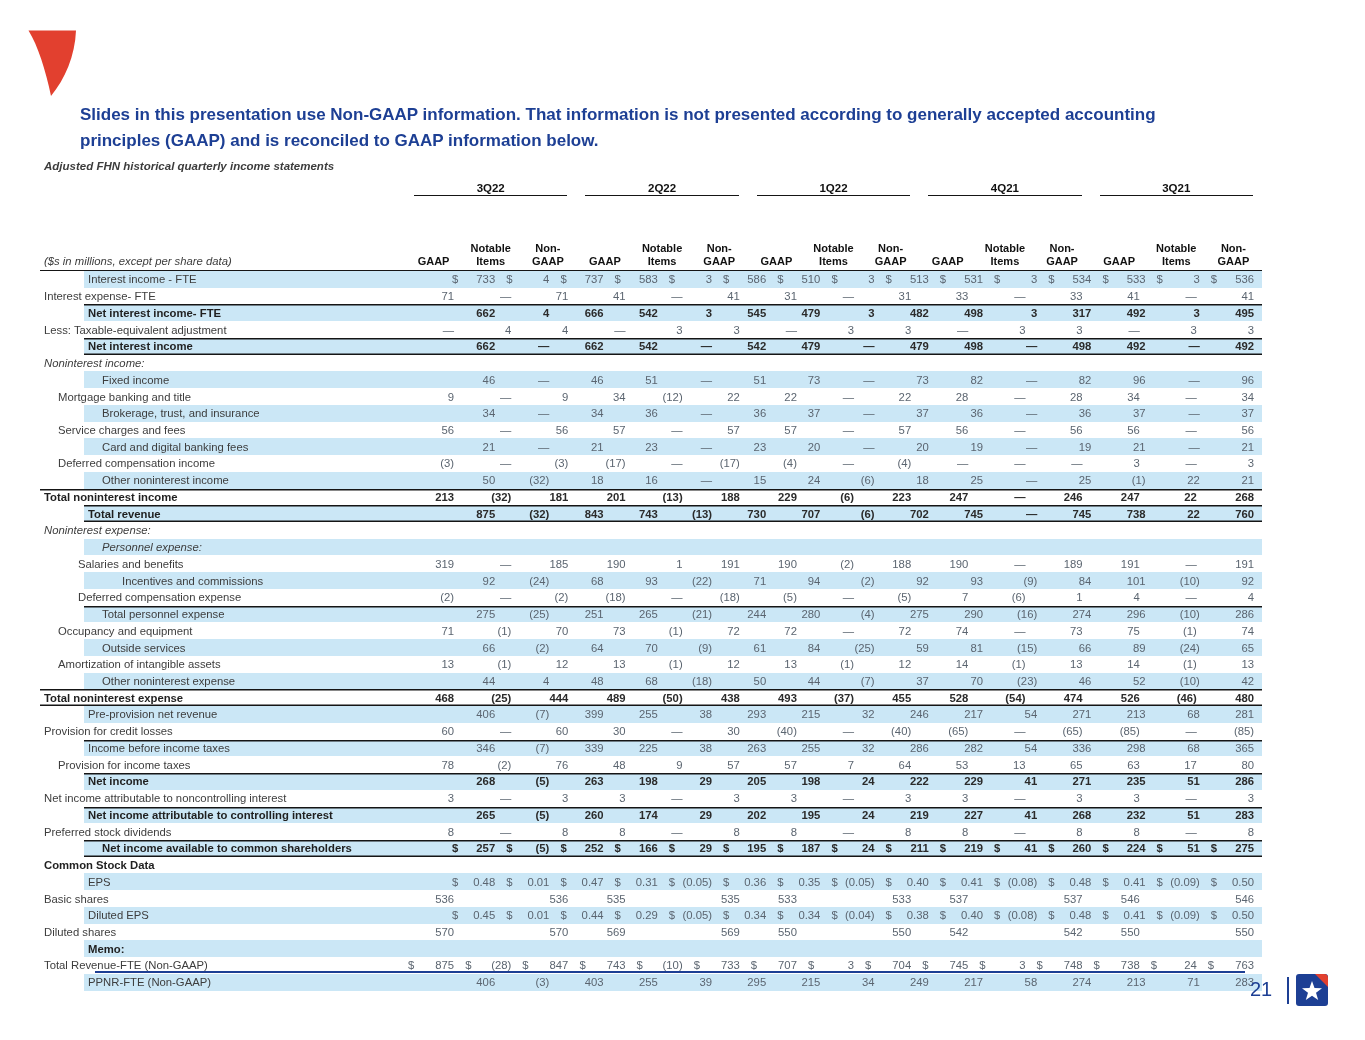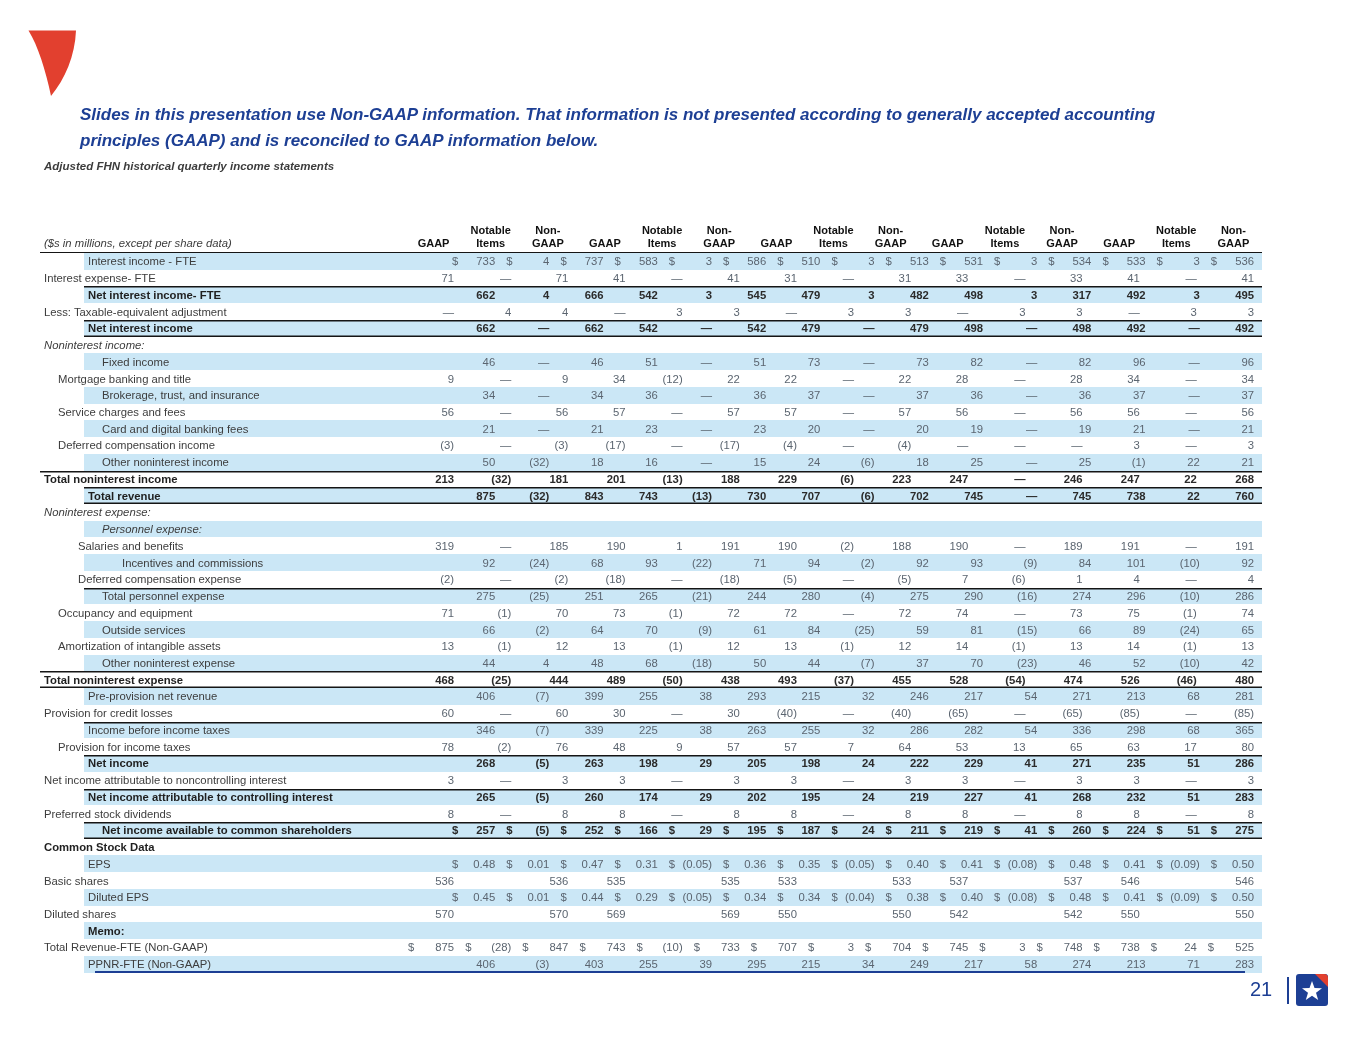--- a/index.html
+++ b/index.html
@@ -7,21 +7,21 @@
     --stripe:#cbe7f6;
     --red:#e2402f;
     --rule:#151515;
   }
   *{box-sizing:border-box;}
   html,body{margin:0;padding:0;background:#ffffff;}
   body{width:1365px;height:1040px;font-family:"Liberation Sans",sans-serif;}
   .slide{position:relative;width:1365px;height:1040px;background:#fff;overflow:hidden;}
   .fin{position:absolute;left:28px;top:30px;}
   .title{position:absolute;left:80px;top:40px;margin:0;font-size:31px;font-weight:bold;color:var(--blue);letter-spacing:-0.5px;}
-  .subtitle{position:absolute;left:80px;top:102px;margin:0;width:1080px;font-size:17px;line-height:26px;font-style:italic;font-weight:bold;color:var(--blue);}
+  .subtitle{position:absolute;left:80px;top:102px;margin:0;width:1080px;font-size:17px;line-height:26px;font-weight:bold;color:var(--blue);}
   .caption{position:absolute;left:44px;top:160px;font-size:11.5px;font-weight:bold;font-style:italic;color:#3c3c3c;}
   
   .tbl{position:absolute;left:40px;top:178px;width:1222px;font-size:11.3px;}
   .ghr{display:grid;grid-template-columns:365px repeat(5,1fr);height:18px;align-items:end;}
   .gh{margin:0 9px;border-bottom:1.7px solid var(--rule);padding-bottom:1px;text-align:center;font-weight:bold;color:#111;font-size:11.5px;}
   .shr{display:grid;grid-template-columns:365px repeat(15,1fr);border-bottom:1.8px solid var(--rule);padding-top:2px;}
   .shr .hc{display:flex;align-items:flex-end;justify-content:center;text-align:center;font-weight:bold;color:#111;font-size:11px;line-height:1.12;padding-bottom:3px;min-height:32px;margin-top:40px;}
   .shr .hc span{display:inline-block;max-width:48px;}
   .shr .lblh{display:flex;align-items:flex-end;justify-content:flex-start;font-style:italic;color:#3c3c3c;font-weight:normal;font-size:11.3px;padding:0 0 3px 4px;}
   .r{display:grid;grid-template-columns:365px repeat(15,1fr);height:16.74px;align-items:center;color:#5b6570;}
@@ -49,20 +49,38 @@
 <div class="slide">
 
   <svg class="fin" width="52" height="68" viewBox="0 0 52 68" aria-hidden="true">
     <path d="M0.5,0.5 H48 C47,26 37,49 23,66 C17.5,40 10,16 0.5,0.5 Z" fill="#e2402f"></path>
   </svg>
 
   <p class="subtitle">Slides in this presentation use Non-GAAP information. That information is not presented according to generally accepted accounting principles (GAAP) and is reconciled to GAAP information below.</p>
   <div class="caption">Adjusted FHN historical quarterly income statements</div>
 
   <div class="tbl">
+      <div class="ghr">
+        <div></div>
+        <div>
+          <div class="gh">3Q22</div>
+        </div>
+        <div>
+          <div class="gh">2Q22</div>
+        </div>
+        <div>
+          <div class="gh">1Q22</div>
+        </div>
+        <div>
+          <div class="gh">4Q21</div>
+        </div>
+        <div>
+          <div class="gh">3Q21</div>
+        </div>
+      </div>
       <div class="shr">
         <div class="lblh">($s in millions, except per share data)</div>
         <div class="hc">
           <span>GAAP</span>
         </div>
         <div class="hc">
           <span>Notable Items</span>
         </div>
         <div class="hc">
           <span>Non-GAAP</span>
@@ -2185,21 +2203,21 @@
         <div class="cell">
           <span class="d">$</span>
           <span>738</span>
         </div>
         <div class="cell">
           <span class="d">$</span>
           <span>24</span>
         </div>
         <div class="cell">
           <span class="d">$</span>
-          <span>525</span>
+          <span>763</span>
         </div>
       </div>
       <div class="r shade">
         <div class="lbl">PPNR-FTE (Non-GAAP)</div>
         <div class="cell">
           <span>406</span>
         </div>
         <div class="cell">
           <span>(3)</span>
         </div>

